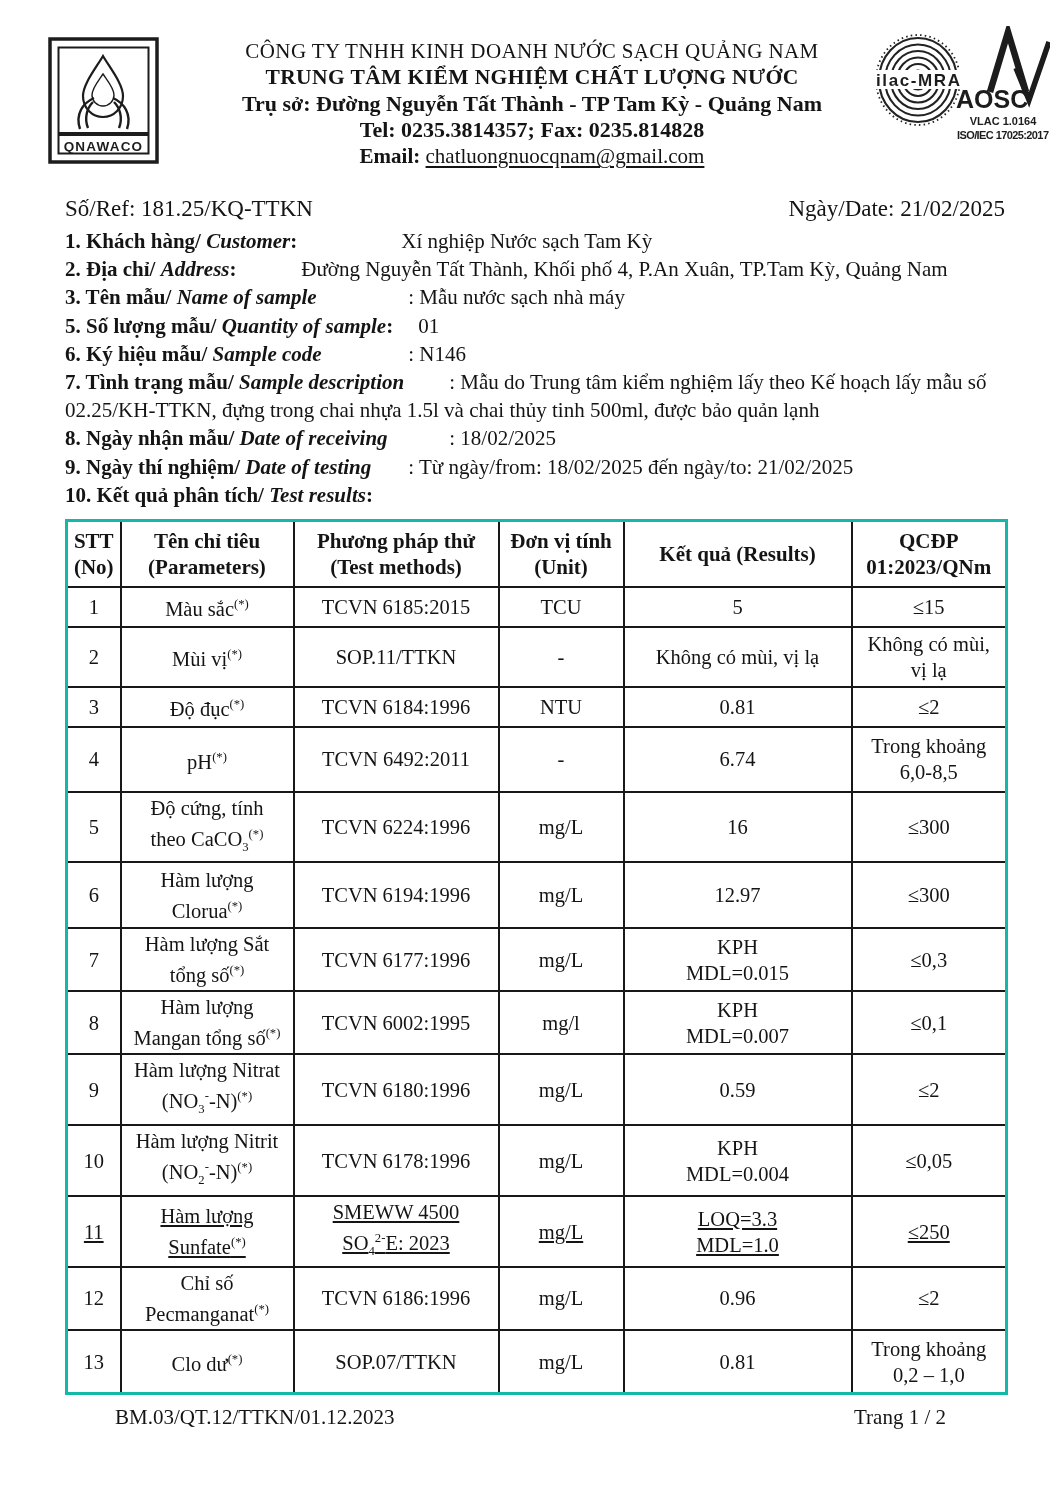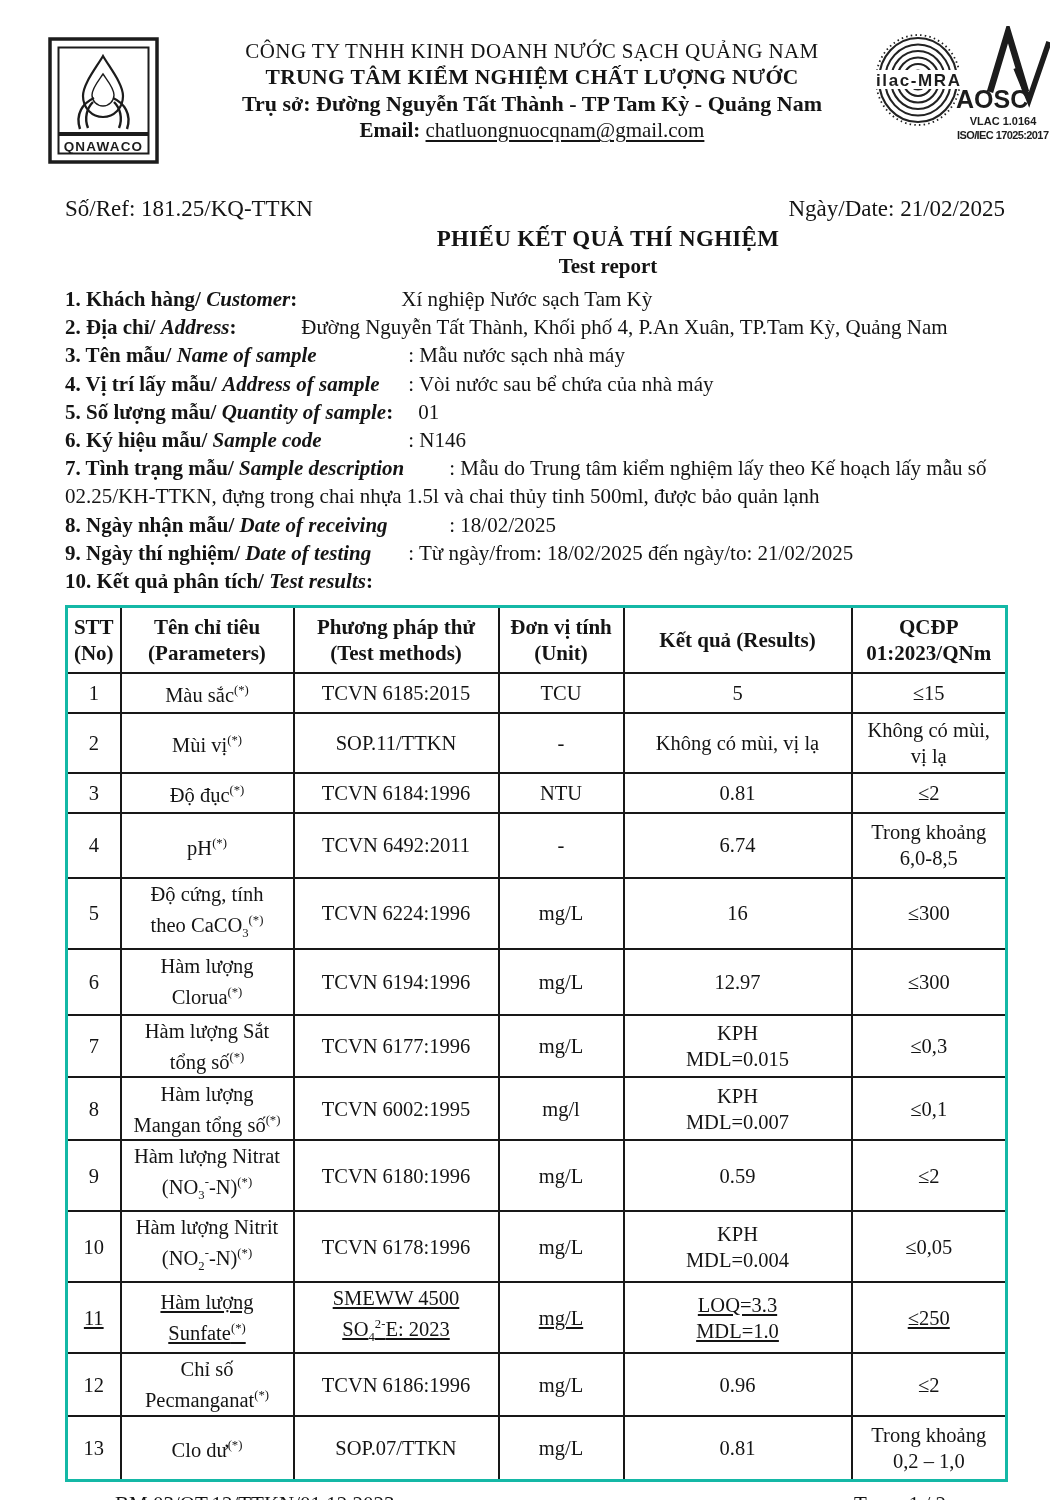--- a/index.html
+++ b/index.html
@@ -73,20 +73,21 @@
       <path d="M56,38 C52,44 45,52 45,59 a11,11 0 0 0 22,0 C67,52 60,44 56,38 Z" fill="none" stroke="#1c1c1c" stroke-width="1.4"></path>
       <path d="M33,93 C28,78 36,67 47,62 M41,92 C37,82 40,72 46,66 M80,93 C85,78 77,67 66,62 M72,92 C76,82 73,72 67,66" fill="none" stroke="#1c1c1c" stroke-width="2.4"></path>
       <line x1="12" y1="98" x2="101" y2="98" stroke="#1c1c1c" stroke-width="4"></line>
       <text x="56.5" y="115" text-anchor="middle" font-family="Liberation Sans, sans-serif" font-size="13.5" font-weight="bold" letter-spacing="1.2" fill="#1c1c1c">QNAWACO</text>
     </svg>
 
     <div class="org">
       <div class="org-l1">CÔNG TY TNHH KINH DOANH NƯỚC SẠCH QUẢNG NAM</div>
       <div class="org-l2">TRUNG TÂM KIỂM NGHIỆM CHẤT LƯỢNG NƯỚC</div>
       <div class="org-l3">Trụ sở: Đường Nguyễn Tất Thành - TP Tam Kỳ -  Quảng Nam</div>
+      <div class="org-l4">Tel: 0235.3814357; Fax: 0235.814828</div>
       <div class="org-l5"><span class="email-lbl">Email:</span> <span class="email">chatluongnuocqnam@gmail.com</span></div>
     </div>
 
     <svg class="logo-ilac" width="88" height="94" viewBox="0 0 88 94">
       <ellipse cx="44" cy="47" rx="42" ry="45" fill="none" stroke="#222" stroke-width="1.8" stroke-dasharray="1.5 3.2"></ellipse>
       <ellipse cx="44" cy="47" rx="39" ry="42" fill="none" stroke="#222" stroke-width="2.1"></ellipse>
       <ellipse cx="44" cy="47" rx="33" ry="35.5" fill="none" stroke="#222" stroke-width="2.1"></ellipse>
       <ellipse cx="44" cy="47" rx="27" ry="29" fill="none" stroke="#222" stroke-width="2.1"></ellipse>
       <ellipse cx="44" cy="47" rx="21" ry="22.5" fill="none" stroke="#222" stroke-width="2.1"></ellipse>
       <ellipse cx="44" cy="47" rx="15" ry="16" fill="none" stroke="#222" stroke-width="2.1"></ellipse>
@@ -104,30 +105,25 @@
     </svg>
   </div>
 
   <div class="content">
 
     <div class="ref-row">
       <span>Số/Ref: 181.25/KQ-TTKN</span>
       <span>Ngày/Date: 21/02/2025</span>
     </div>
 
-    <div class="title-wrap">
-      <div class="title-vi">PHIẾU KẾT QUẢ THÍ NGHIỆM</div>
-      <div class="title-en">Test report</div>
-    </div>
 
     <div class="info" id="info-list">
         <div class="info-line"><span class="lbl" style="min-width: 331px;"><b>1. Khách hàng/ <i>Customer</i>:</b></span> <span class="val">Xí nghiệp Nước sạch Tam Kỳ</span></div>
         <div class="info-line"><span class="lbl" style="min-width: 231px;"><b>2. Địa chỉ/ <i>Address</i>:</b></span> <span class="val">Đường Nguyễn Tất Thành, Khối phố 4, P.An Xuân, TP.Tam Kỳ, Quảng Nam</span></div>
         <div class="info-line"><span class="lbl" style="min-width: 338px;"><b>3. Tên mẫu/ <i>Name of sample</i></b></span> <span class="val">: Mẫu nước sạch nhà máy</span></div>
-        <div class="info-line"><span class="lbl" style="min-width: 338px;"><b>4. Vị trí lấy mẫu/ <i>Address of sample</i></b></span> <span class="val">: Vòi nước sau bể chứa của nhà máy</span></div>
         <div class="info-line"><span class="lbl" style="min-width: 348px;"><b>5. Số lượng mẫu/ <i>Quantity of sample</i>:</b></span> <span class="val">01</span></div>
         <div class="info-line"><span class="lbl" style="min-width: 338px;"><b>6. Ký hiệu mẫu/ <i>Sample code</i></b></span> <span class="val">: N146</span></div>
         <div class="info-line"><span class="lbl" style="min-width: 379px;"><b>7. Tình trạng mẫu/ <i>Sample description</i></b></span> <span class="val">: Mẫu do Trung tâm kiểm nghiệm lấy theo Kế hoạch lấy mẫu số
 02.25/KH-TTKN, đựng trong chai nhựa 1.5l và chai thủy tinh 500ml, được bảo quản lạnh</span></div>
         <div class="info-line"><span class="lbl" style="min-width: 379px;"><b>8. Ngày nhận mẫu/ <i>Date of receiving</i></b></span> <span class="val">: 18/02/2025</span></div>
         <div class="info-line"><span class="lbl" style="min-width: 338px;"><b>9. Ngày thí nghiệm/ <i>Date of testing</i></b></span> <span class="val">: Từ ngày/from: 18/02/2025  đến ngày/to: 21/02/2025</span></div>
         <div class="info-line"><span class="lbl" style="min-width: 0px;"><b>10. Kết quả phân tích/ <i>Test results</i>:</b></span> <span class="val"></span></div>
       </div>
 
     <table class="results">

